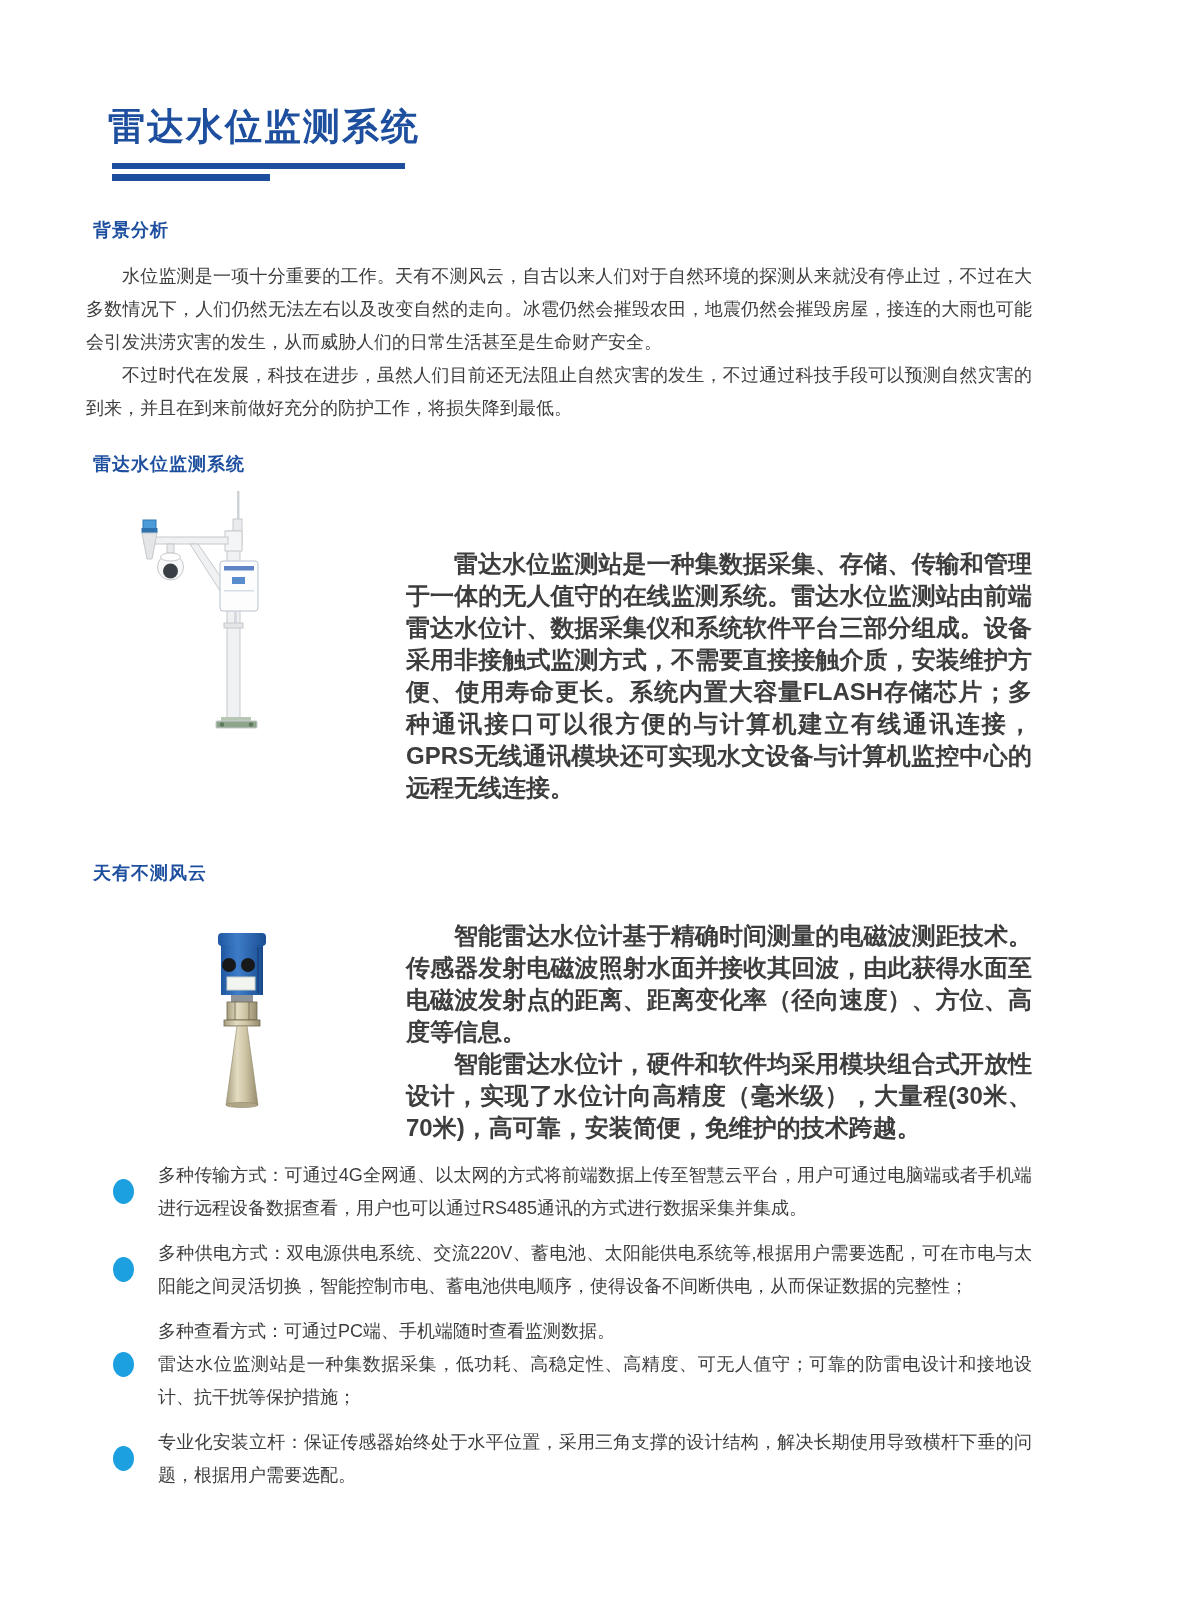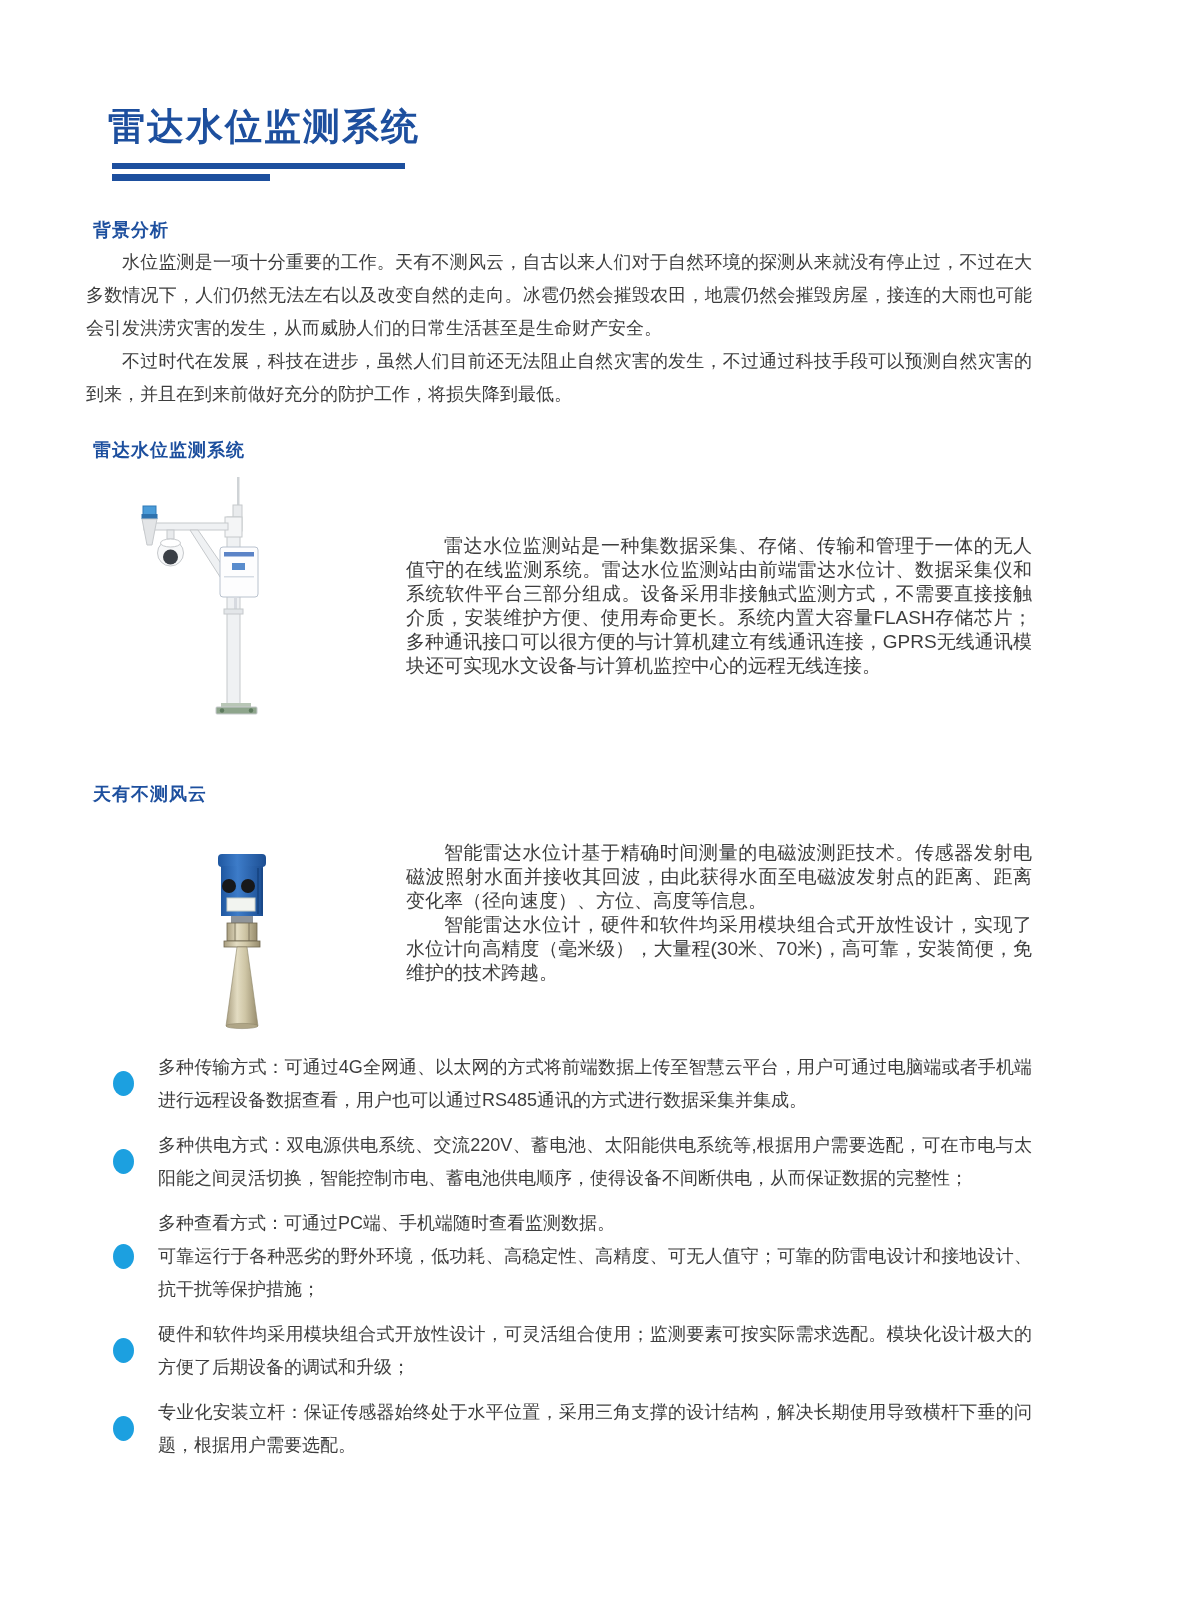--- a/index.html
+++ b/index.html
@@ -38,26 +38,26 @@
   .h-bg   { margin-top:36px; }
   .h-sys  { margin-top:26px; }
   .h-gau  { margin-top:56px; }
   .h-feat { margin-top:47px; }
 
   .body-text {
     font-size:18px;
     line-height:33px;
     text-align:justify;
   }
-  .bg-paragraphs { margin-top:3px; }
+  .bg-paragraphs { margin-top:17px; }
   .para { text-indent:2em; }
 
   .device-row { display:flex; flex-direction:row; }
   .figure-col { width:320px; flex:0 0 320px; }
-  .text-col   { flex:1; font-size:19px; line-height:24px; text-align:justify; }
+  .text-col   { flex:1; font-size:24px; line-height:32px; text-align:justify;font-weight:bold; }
   .sys-text   { padding-top:71px; }
   .gau-text   { padding-top:34px; }
 
   .station-figure { margin-left:34px; margin-top:0; }
   .gauge-figure   { margin-left:128px; margin-top:45px; }
 
   .feature-list { margin-top:15px; padding-left:27px; }
   .feature-item {
     display:flex;
     align-items:center;
@@ -208,25 +208,21 @@
       <span class="bullet-dot"></span>
       <span class="feature-text">多种传输方式：可通过4G全网通、以太网的方式将前端数据上传至智慧云平台，用户可通过电脑端或者手机端进行远程设备数据查看，用户也可以通过RS485通讯的方式进行数据采集并集成。</span>
     </div>
     <div class="feature-item">
       <span class="bullet-dot"></span>
       <span class="feature-text">多种供电方式：双电源供电系统、交流220V、蓄电池、太阳能供电系统等,根据用户需要选配，可在市电与太阳能之间灵活切换，智能控制市电、蓄电池供电顺序，使得设备不间断供电，从而保证数据的完整性；</span>
     </div>
     <div class="feature-item">
       <span class="bullet-dot"></span>
       <span class="feature-text">多种查看方式：可通过PC端、手机端随时查看监测数据。
-可靠运行于各种恶劣的野外环境，低功耗、高稳定性、高精度、可无人值守；可靠的防雷电设计和接地设计、抗干扰等保护措施；</span>
-    </div>
-    <div class="feature-item">
-      <span class="bullet-dot"></span>
-      <span class="feature-text">硬件和软件均采用模块组合式开放性设计，可灵活组合使用；监测要素可按实际需求选配。模块化设计极大的方便了后期设备的调试和升级；</span>
+雷达水位监测站是一种集数据采集，低功耗、高稳定性、高精度、可无人值守；可靠的防雷电设计和接地设计、抗干扰等保护措施；</span>
     </div>
     <div class="feature-item">
       <span class="bullet-dot"></span>
       <span class="feature-text">专业化安装立杆：保证传感器始终处于水平位置，采用三角支撑的设计结构，解决长期使用导致横杆下垂的问题，根据用户需要选配。</span>
     </div>
   </div>
 
 </div>
 
 </body></html>

